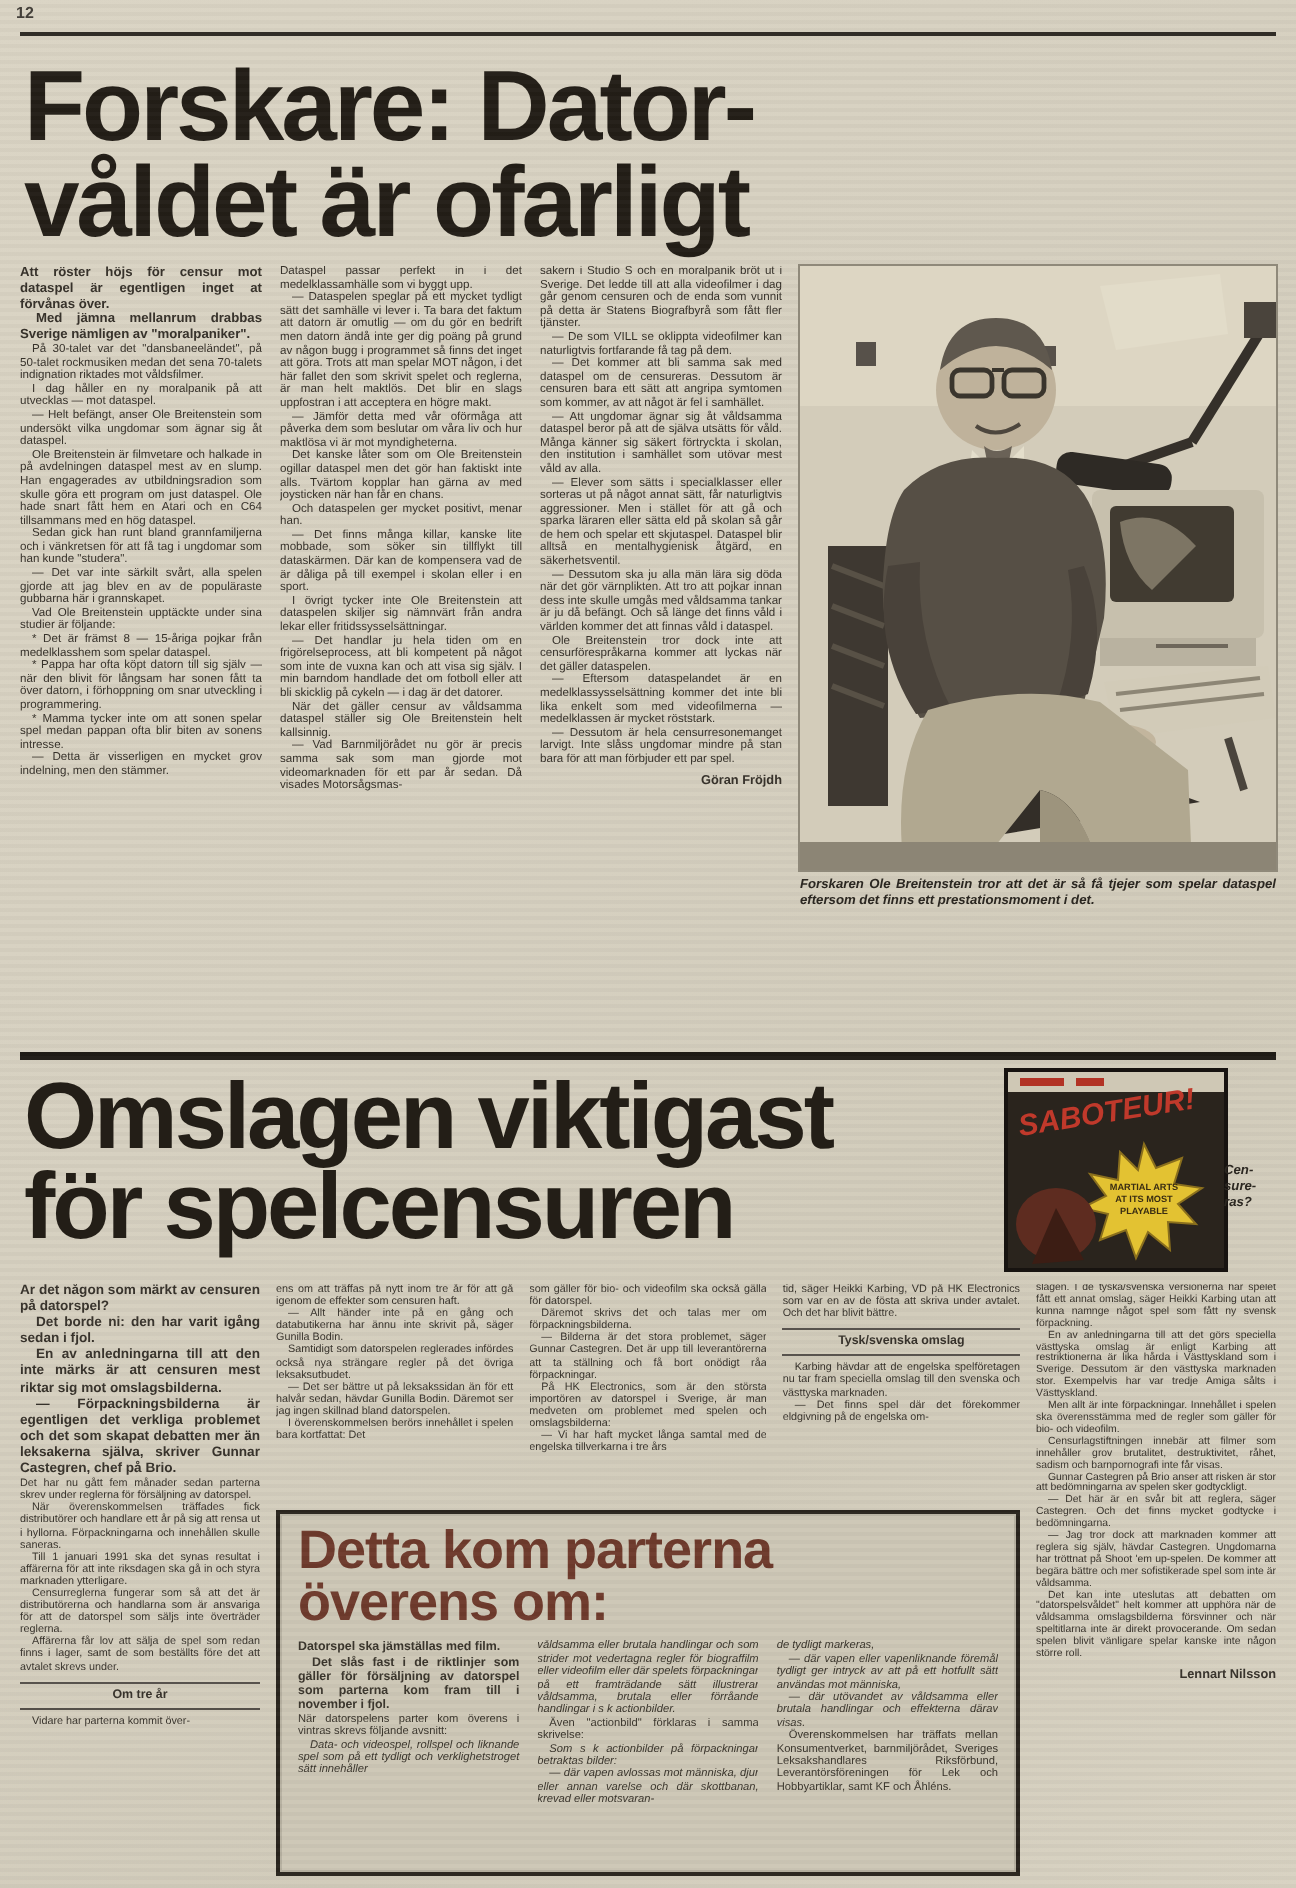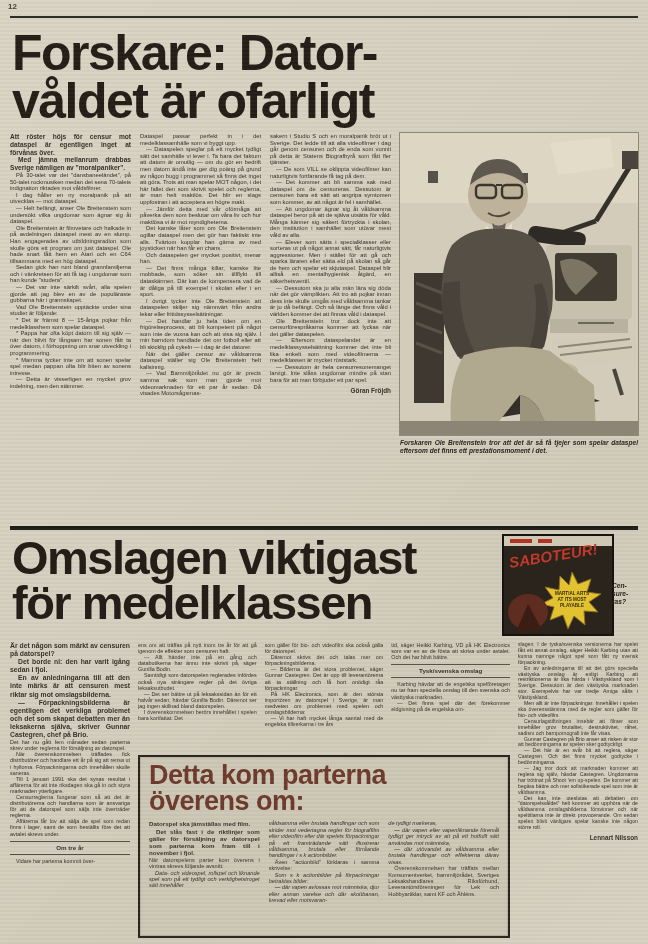--- a/index.html
+++ b/index.html
@@ -157,21 +157,21 @@
       </svg>
       <p class="photo-caption">Forskaren Ole Breitenstein tror att det är så få tjejer som spelar dataspel eftersom det finns ett prestationsmoment i det.</p>
     </div>
   </div>
 
   <div class="divider"></div>
 
   <div class="a2-head">
     <h1 class="hl2">
       <span>Omslagen viktigast</span><br>
-      <span>för medelklassen</span>
+      <span>för spelcensuren</span>
     </h1>
 
     <svg class="cover-svg" viewBox="0 0 112 102" xmlns="http://www.w3.org/2000/svg">
       <rect x="0" y="0" width="112" height="102" fill="#171310"></rect>
       <rect x="2" y="2" width="108" height="98" fill="#2a241d"></rect>
       <rect x="2" y="2" width="108" height="10" fill="#cfc8b5"></rect>
       <rect x="8" y="5" width="22" height="4" fill="#b23325"></rect>
       <rect x="36" y="5" width="14" height="4" fill="#b23325"></rect>
       <g>
         <text x="8" y="34" transform="rotate(-9 8 34)" font-family="Liberation Sans, sans-serif" font-size="15" font-style="italic" font-weight="bold" fill="#c0392b">SABOTEUR!</text>

